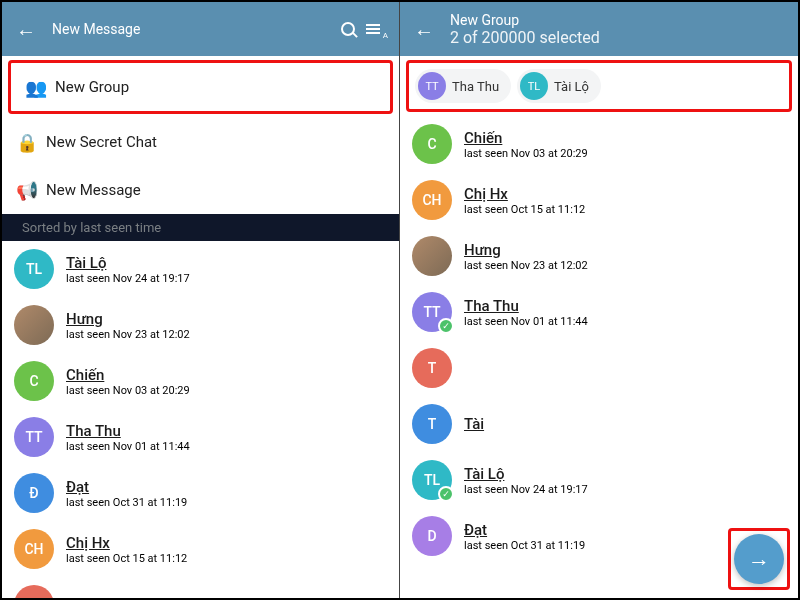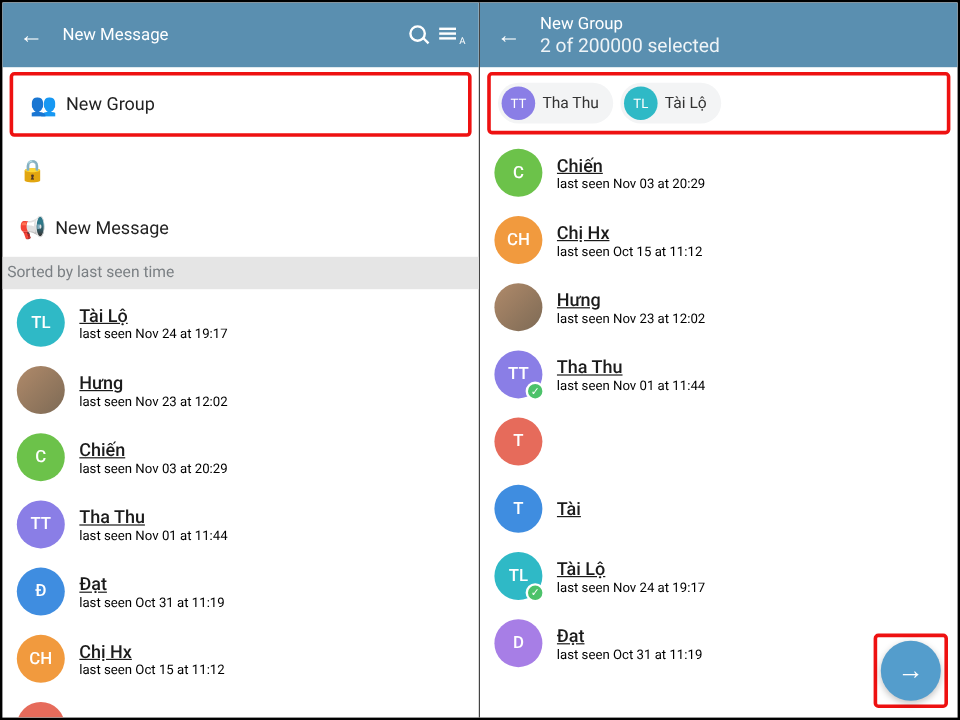--- a/index.html
+++ b/index.html
@@ -10,21 +10,21 @@
   .header { background: #5a8fb0; color: #fff; display: flex; align-items: center; padding: 0 12px; height: 54px; flex-shrink: 0; }
   .header .back { width: 24px; text-align: center; font-size: 20px; cursor: pointer; }
   .header .titleblock { margin-left: 14px; flex: 1; }
   .header .title { font-size: 14px; font-weight: 400; }
   .header .subtitle { font-size: 16px; opacity: .9; }
   .header .act { width: 26px; text-align: center; font-size: 18px; cursor: pointer; }
   .redbox { border: 3px solid #e11; border-radius: 4px; margin: 4px 6px; }
   .menuitem { display: flex; align-items: center; height: 48px; padding: 0 14px; cursor: pointer; }
   .menuitem .mi-icon { width: 30px; color: #888; font-size: 18px; }
   .menuitem .mi-label { font-size: 15px; color: #222; }
-  .section { background: #e5e5e5; color: #7a7f83; font-size: 13px; padding: 6px 4px; }
+  .section { background: #0f172a; color: #7a7f83; font-size: 13px; padding: 6px 20px; }
   .contact { display: flex; align-items: center; height: 56px; padding: 0 12px; cursor: pointer; position: relative; }
   .avatar { width: 40px; height: 40px; border-radius: 50%; display: flex; align-items: center; justify-content: center; color: #fff; font-size: 14px; font-weight: 500; flex-shrink: 0; position: relative; }
   .avatar.photo { background: linear-gradient(135deg,#b08a6a,#7d6a55); }
   .check { position: absolute; right: -2px; bottom: -2px; width: 16px; height: 16px; border-radius: 50%; background: #4cc26a; border: 2px solid #fff; display: flex; align-items: center; justify-content: center; font-size: 9px; color: #fff; }
   .cinfo { margin-left: 12px; flex: 1; overflow: hidden; }
   .cname { font-size: 15px; color: #1b1b1b; font-weight: 500; white-space: nowrap; overflow: hidden; text-overflow: ellipsis; text-decoration: underline; }
   .cstatus { font-size: 11px; color: #000000; white-space: nowrap; overflow: hidden; text-overflow: ellipsis; }
   .chips { display: flex; padding: 6px; gap: 6px; }
   .chip { display: flex; align-items: center; background: #f3f4f5; border-radius: 18px; padding: 3px 12px 3px 3px; }
   .chip .cav { width: 28px; height: 28px; border-radius: 50%; display: flex; align-items: center; justify-content: center; color: #fff; font-size: 11px; margin-right: 6px; }
@@ -54,20 +54,21 @@
     </div>
 
     <div class="redbox">
       <div class="menuitem">
         <div class="mi-icon">👥</div>
         <div class="mi-label">New Group</div>
       </div>
     </div>
     <div class="menuitem">
       <div class="mi-icon">🔒</div>
+      <div class="mi-label">New Secret Chat</div>
     </div>
     <div class="menuitem">
       <div class="mi-icon">📢</div>
       <div class="mi-label">New Message</div>
     </div>
 
     <div class="section">Sorted by last seen time</div>
 
     <div class="scroll" id="left-list">
         <div class="contact">

